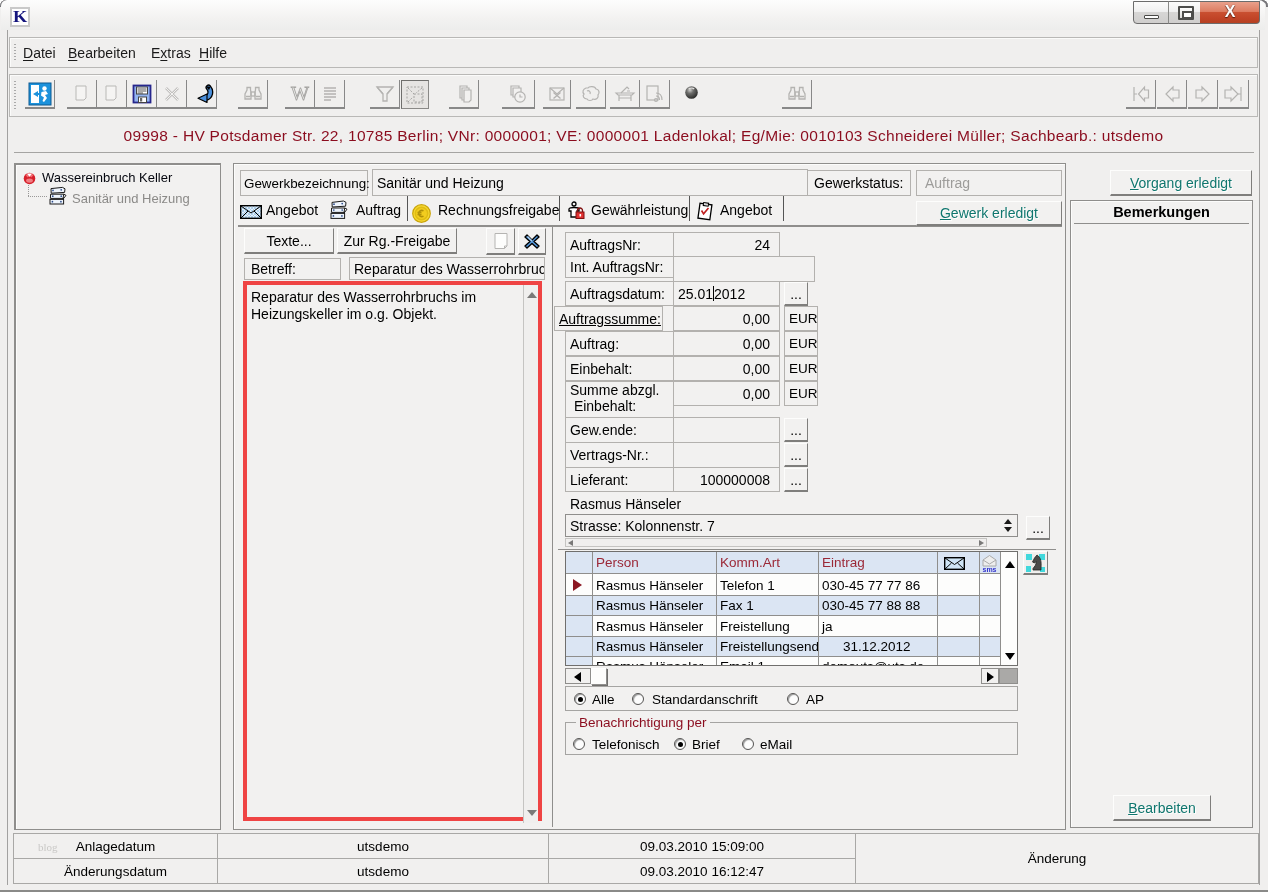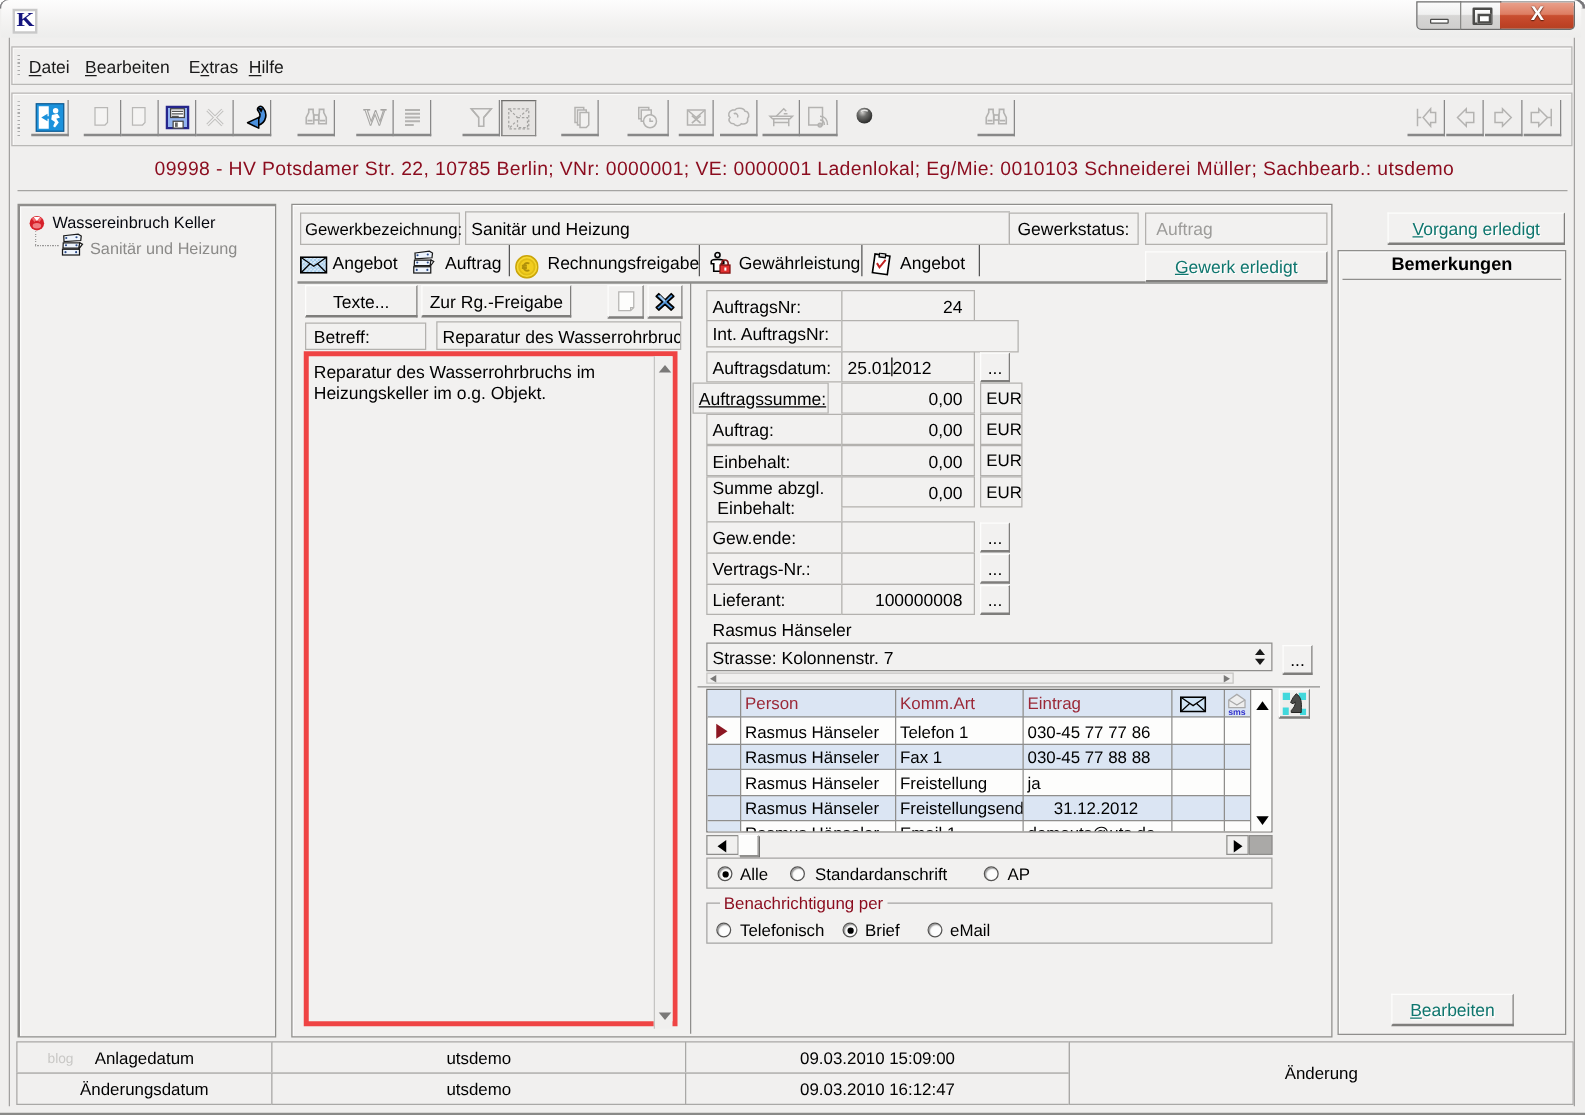--- a/index.html
+++ b/index.html
@@ -534,13 +534,13 @@
     <span><u>G</u>ewerk erledigt</span>
   </div>
 
 <div class="statuscell" style="left:13px; top:833px; width:205px; height:26px;">Anlagedatum</div>
 <div class="statuscell" style="left:217px; top:833px; width:332px; height:26px;">utsdemo</div>
 <div class="statuscell" style="left:548px; top:833px; width:308px; height:26px;">09.03.2010 15:09:00</div>
 <div class="statuscell" style="left:13px; top:858px; width:205px; height:26px;">Änderungsdatum</div>
 <div class="statuscell" style="left:217px; top:858px; width:332px; height:26px;">utsdemo</div>
 <div class="statuscell" style="left:548px; top:858px; width:308px; height:26px;">09.03.2010 16:12:47</div>
 <div class="statuscell" style="left:855px; top:833px; width:404px; height:51px;">Änderung</div>
-<div class="abs" style="left:38px; top:841px; font-size:11px; color:#c9c8c6;">blog</div>
+<div class="abs" style="left:38px; top:841px; font-size:11px; color:#c9c8c6;font-family:Liberation Serif, serif;">blog</div>
 
 </body></html>

